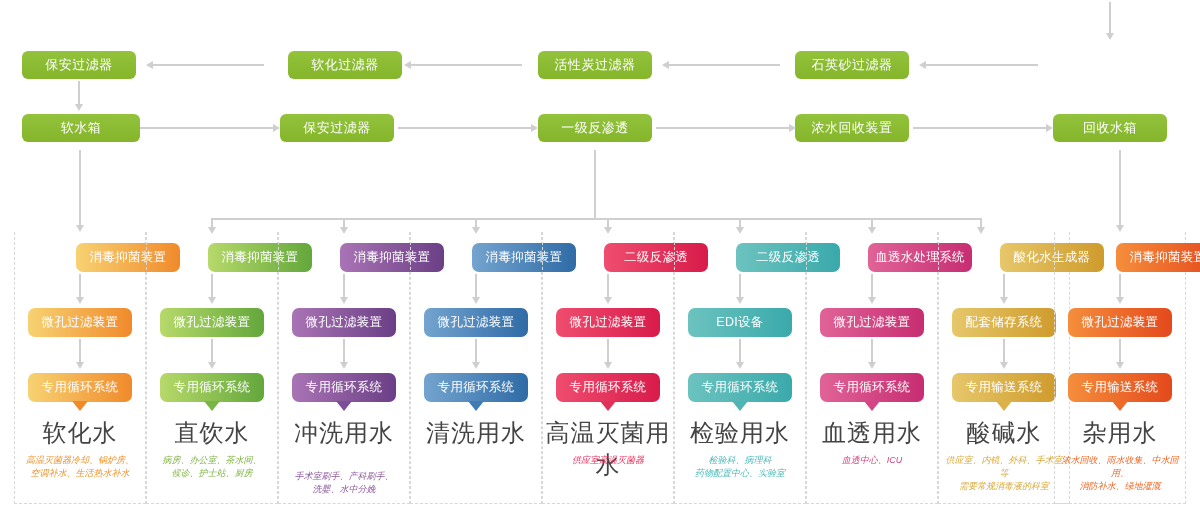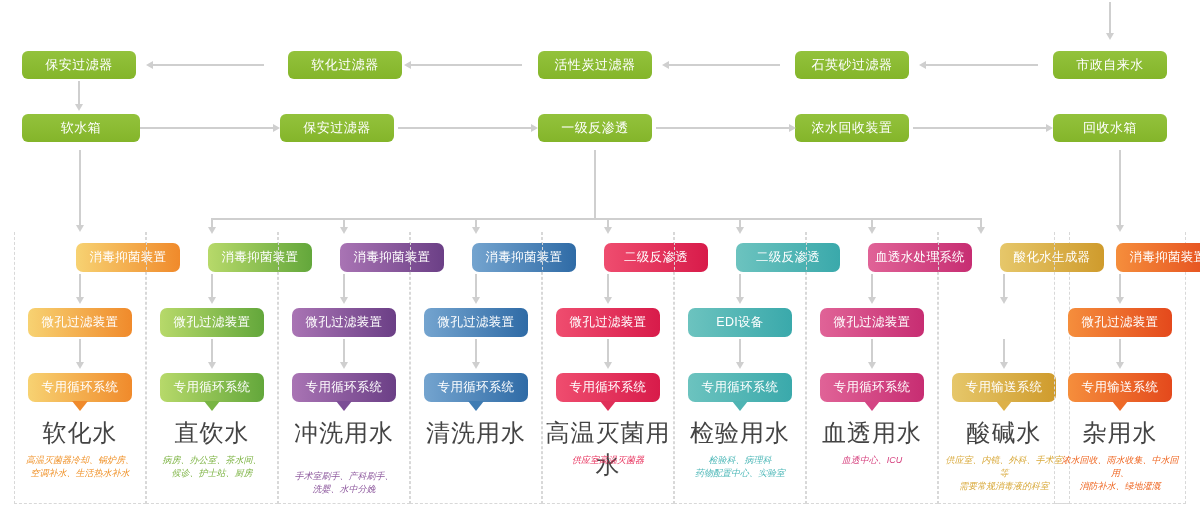--- a/index.html
+++ b/index.html
@@ -95,21 +95,20 @@
 
 <div class="stage">
 
   <div class="vline" style="left:1109px;top:2px;height:32px;"></div>
   <div class="arw down" style="left:1106px;top:33px;"></div>
 
   <div class="pill green row1" style="left:22px;width:114px;">保安过滤器</div>
   <div class="pill green row1" style="left:288px;width:114px;">软化过滤器</div>
   <div class="pill green row1" style="left:538px;width:114px;">活性炭过滤器</div>
   <div class="pill green row1" style="left:795px;width:114px;">石英砂过滤器</div>
-  <div class="pill green row1" style="left:1053px;width:114px;">市政自来水</div>
 
   <div class="hline" style="left:152px;top:64px;width:112px;"></div>
   <div class="arw left" style="left:146px;top:61px;"></div>
 
   <div class="hline" style="left:410px;top:64px;width:112px;"></div>
   <div class="arw left" style="left:404px;top:61px;"></div>
 
   <div class="hline" style="left:668px;top:64px;width:112px;"></div>
   <div class="arw left" style="left:662px;top:61px;"></div>
 
@@ -291,20 +290,21 @@
     </div>
     <div class="ctitle">血透用水</div>
     <div class="ccap" style="color:#d6427f;">血透中心、ICU</div>
   </div>
 
   <div class="col" style="left:938px;width:132px;">
     <div class="cbox b1" style="background:linear-gradient(90deg,#e6c76a,#cf9b2c);">酸化水生成器</div>
     <div class="cconn c1">
         <span class="ah"></span>
       </div>
+    <div class="cbox b2" style="background:linear-gradient(90deg,#e6c76a,#cf9b2c);">配套储存系统</div>
     <div class="cconn c2">
         <span class="ah"></span>
       </div>
     <div class="cbox b3" style="background:linear-gradient(90deg,#e6c76a,#cf9b2c);">
       <span>专用输送系统</span>
       <span class="tip" style="color:#ddb149;"></span>
     </div>
     <div class="ctitle">酸碱水</div>
     <div class="ccap" style="color:#d9aa3c;">供应室、内镜、外科、手术室等
 需要常规消毒液的科室</div>

